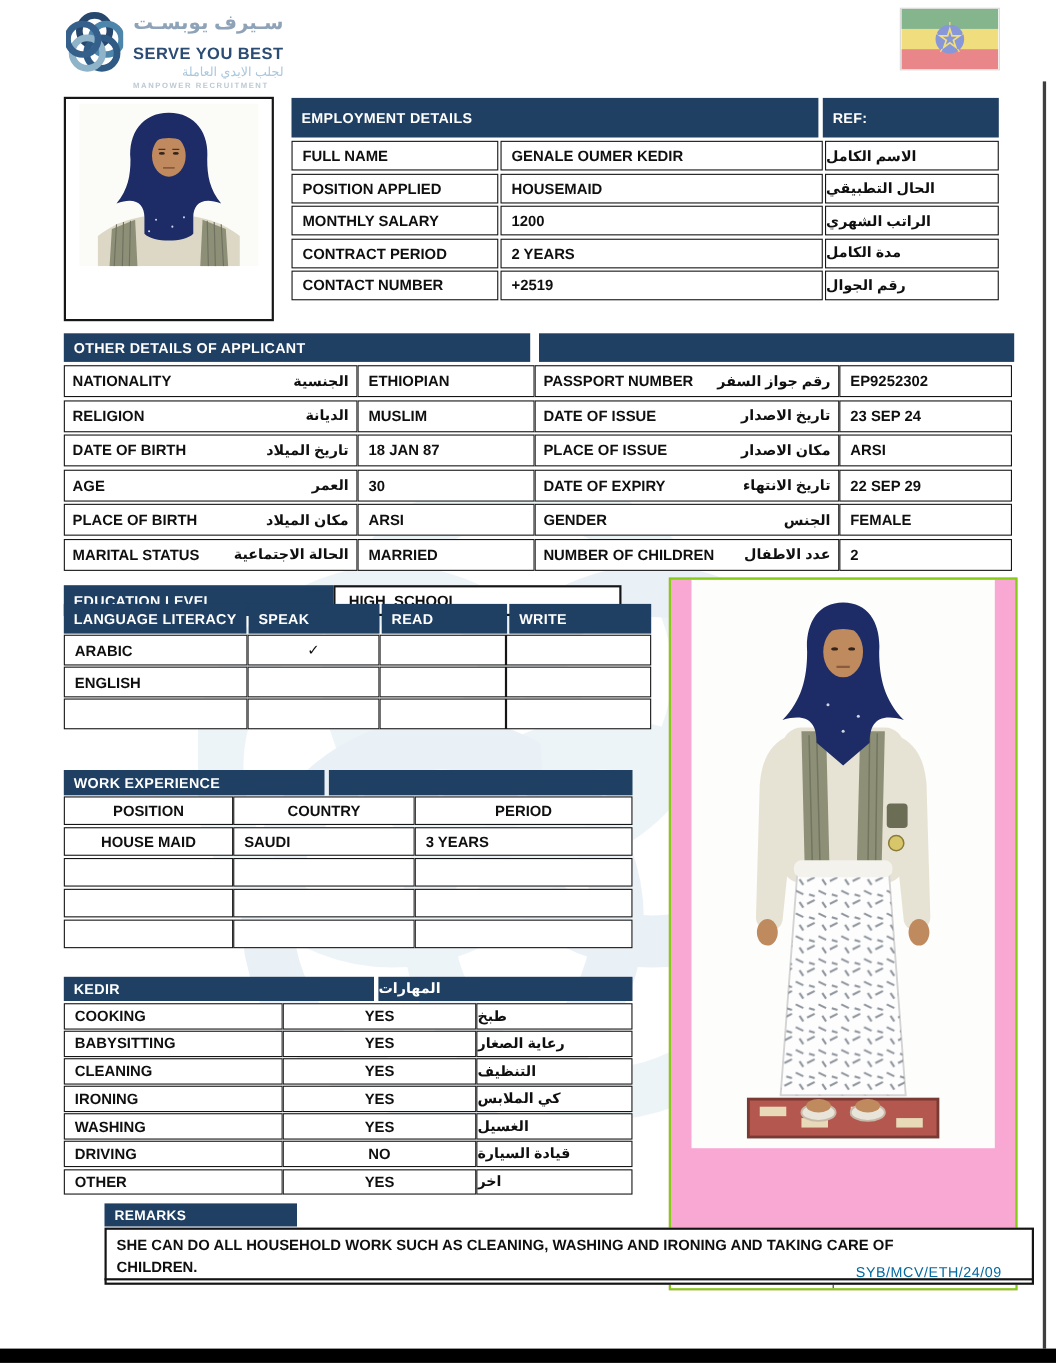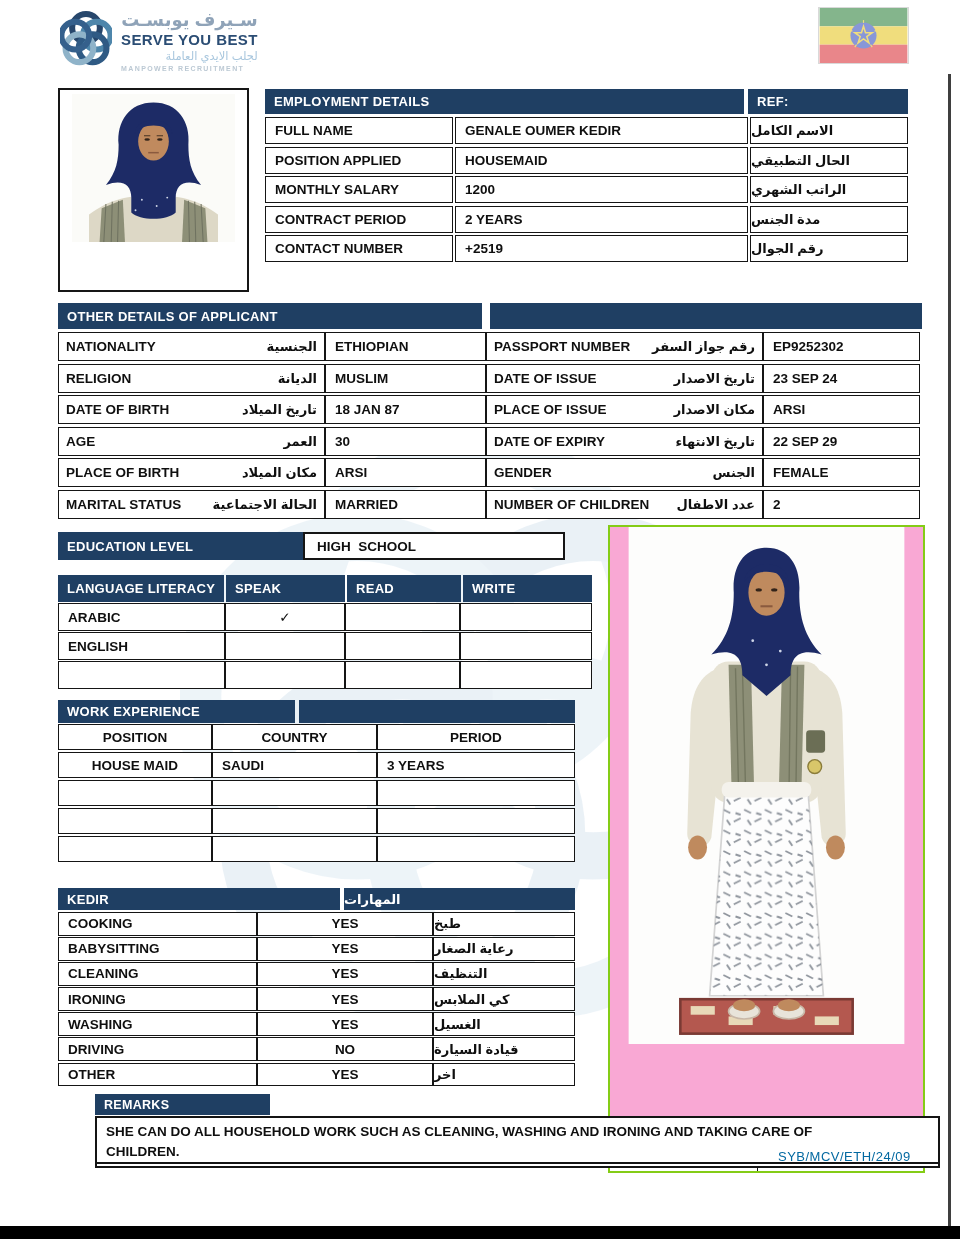--- a/index.html
+++ b/index.html
@@ -21,42 +21,42 @@
           font-weight:bold; font-size:13.5px; color:#0f0f0f; overflow:hidden; white-space:nowrap; }
   .split { justify-content:space-between; padding:0 7px; }
   .ctr { justify-content:center; }
   .rt { justify-content:flex-end; }
   .ar { font-size:13px; direction:rtl; }
 
   
   .logo-wrap { left:60px; top:8px; display:flex; gap:9px; }
   .logo-txt { display:flex; flex-direction:column; line-height:1.15; padding-top:2px; }
   .logo-ar-title { font-size:18px; font-weight:bold; color:#8fa3b8; direction:rtl; letter-spacing:1px; }
-  .logo-title { font-size:15px; font-weight:bold; color:#2b4d74; letter-spacing:.4px; }
+  .logo-title { font-size:15px; font-weight:bold; color:#2b4d74; letter-spacing:.4px;margin-top:10px; }
   .logo-ar-sub { font-size:11.5px; color:#a9c7de; direction:rtl; margin-top:2px; }
   .logo-sub { font-size:7px; color:#bcc9d4; letter-spacing:1.4px; font-weight:bold; margin-top:2px; }
 
   
   #emp { left:265px; top:89px; width:643px; }
-  #emp .hdr { display:grid; grid-template-columns:479px 160px; gap:4px; height:25px; }
+  #emp .hdr { display:grid; grid-template-columns:479px 160px; gap:4px; height:36px; }
   #emp .rows { margin-top:3px; display:grid; grid-template-columns:188px 293px 158px;
                grid-auto-rows:27px; gap:2.5px 2px; }
 
   
   #other { left:58px; top:303px; width:864px; }
   #other .hdr { display:grid; grid-template-columns:424px 432px; gap:8px; height:26px; }
   #other .rows { margin-top:3px; display:grid; grid-template-columns:267px 161px 277px 157px;
                  grid-auto-rows:29px; gap:2.5px 0; }
 
   
   #edu { left:58px; top:532px; display:grid; grid-template-columns:245px 262px; height:28px; }
   #edu .val { border:2px solid #151515; white-space:pre; padding-left:12px; }
 
   
-  #lang { left:58px; top:575px; width:490px; }
+  #lang { left:58px; top:549px; width:490px; }
   #lang .hdr { display:grid; grid-template-columns:166px 119px 114px 129px; gap:2px; height:27px; }
   #lang .rows { display:grid; grid-template-columns:167px 120px 115px 132px;
                 grid-auto-rows:28px; gap:1px 0; margin-top:1px; }
 
   
   #work { left:58px; top:700px; width:428px; }
   #work .hdr { display:grid; grid-template-columns:237px 276px; gap:4px; height:23px; }
   #work .rows { margin-top:1px; display:grid; grid-template-columns:154px 165px 198px;
                 grid-auto-rows:26px; gap:2px 0; }
 
@@ -179,21 +179,21 @@
       <div class="cell pl">GENALE OUMER KEDIR</div>
       <div class="cell rt pr ar">الاسم الكامل</div>
       <div class="cell pl">POSITION APPLIED</div>
       <div class="cell pl">HOUSEMAID</div>
       <div class="cell rt pr ar">الحال التطبيقي</div>
       <div class="cell pl">MONTHLY SALARY</div>
       <div class="cell pl">1200</div>
       <div class="cell rt pr ar">الراتب الشهري</div>
       <div class="cell pl">CONTRACT PERIOD</div>
       <div class="cell pl">2 YEARS</div>
-      <div class="cell rt pr ar">مدة الجنس</div>
+      <div class="cell rt pr ar">مدة الكامل</div>
       <div class="cell pl">CONTACT NUMBER</div>
       <div class="cell pl">+2519</div>
       <div class="cell rt pr ar">رقم الجوال</div>
     </div>
   </div>
 
   <div id="other" class="abs">
     <div class="hdr">
       <div class="navy pl">OTHER DETAILS OF APPLICANT</div>
       <div class="navy"></div>

